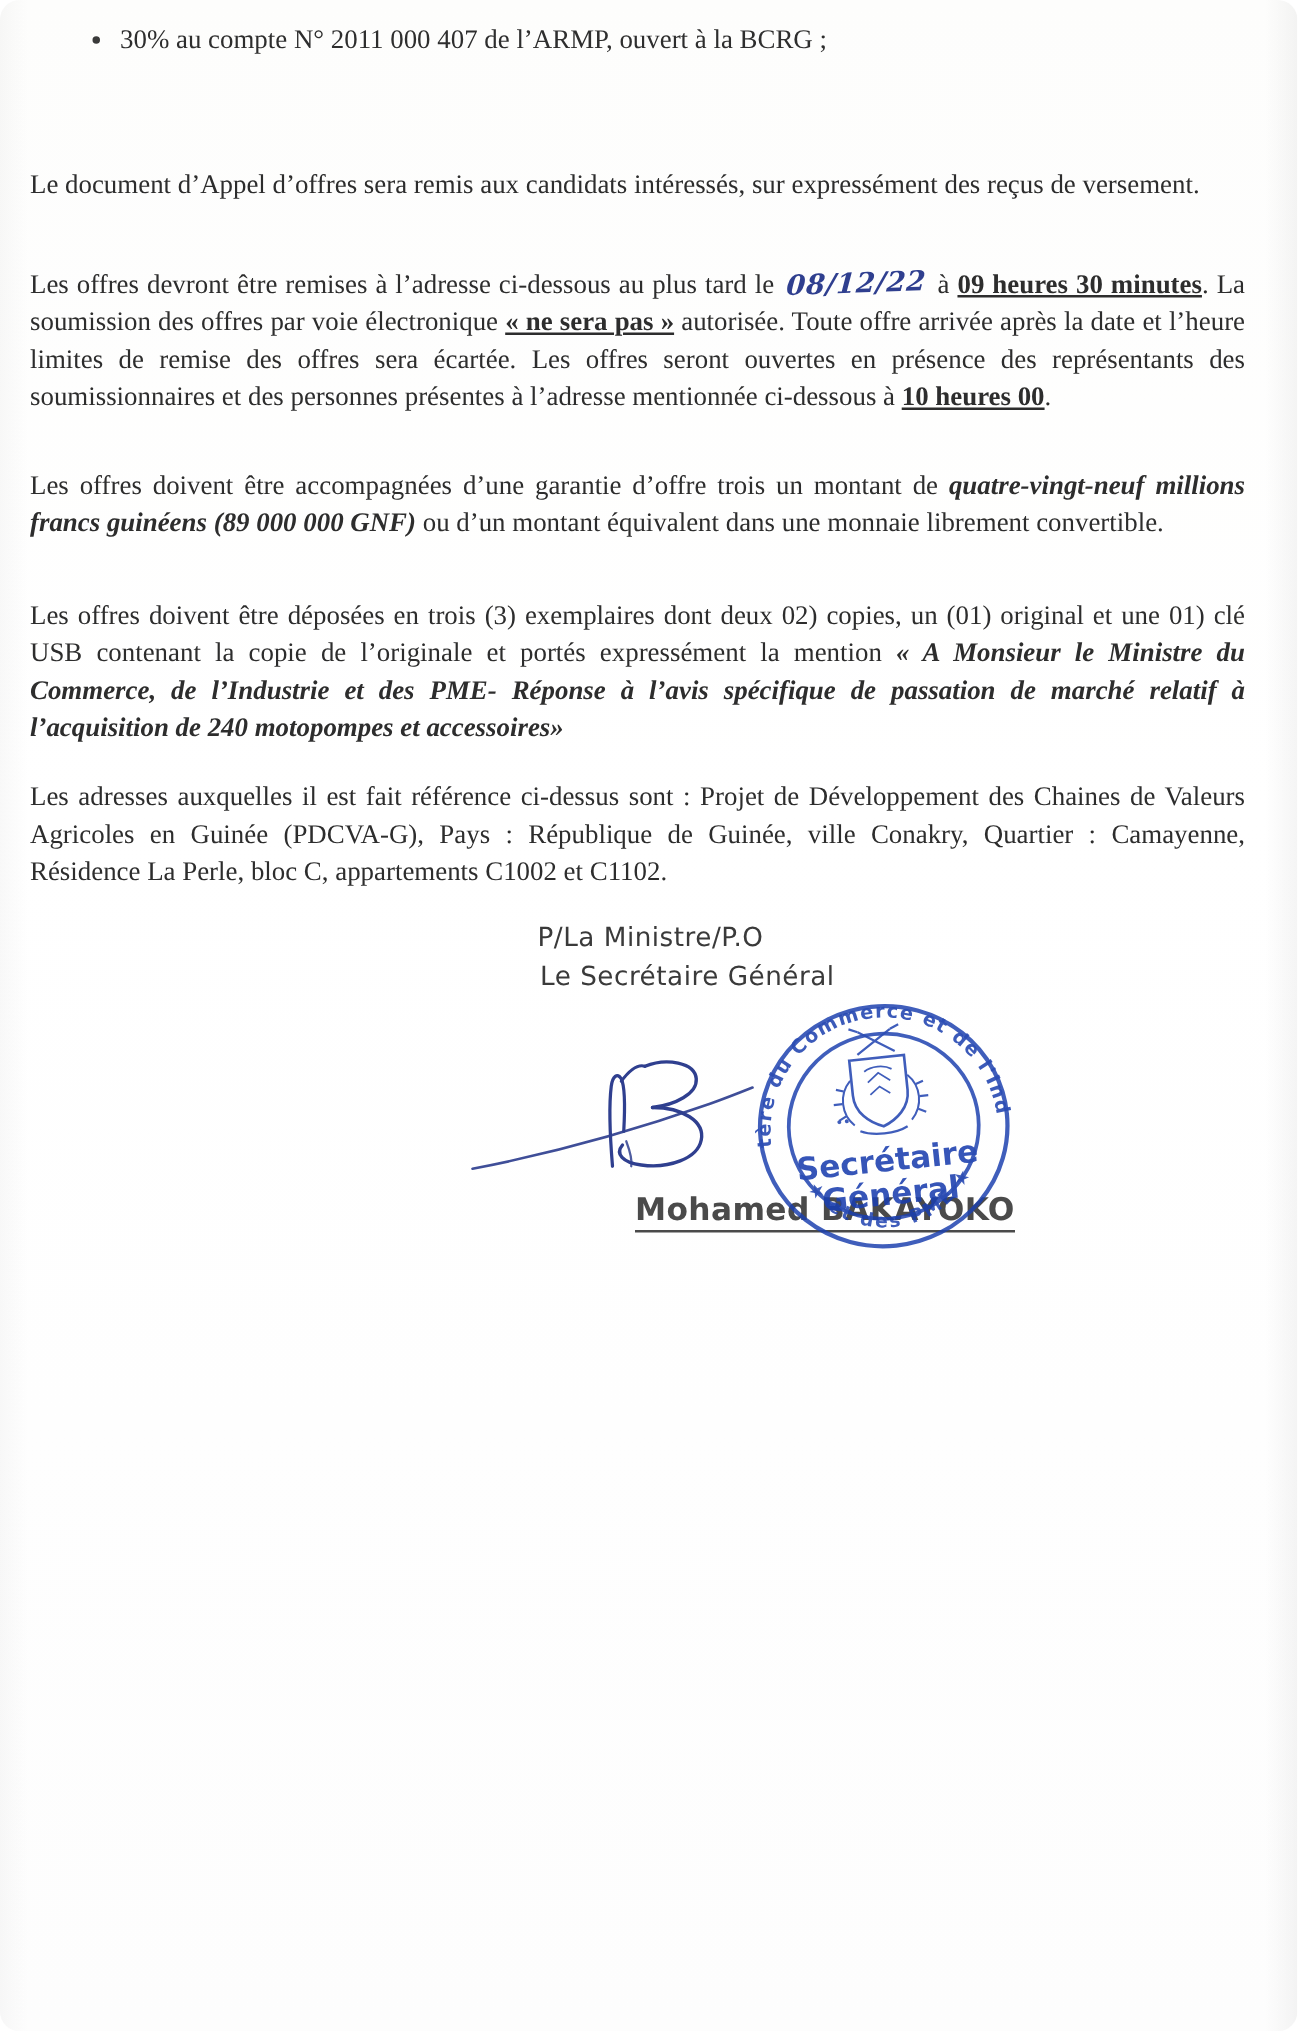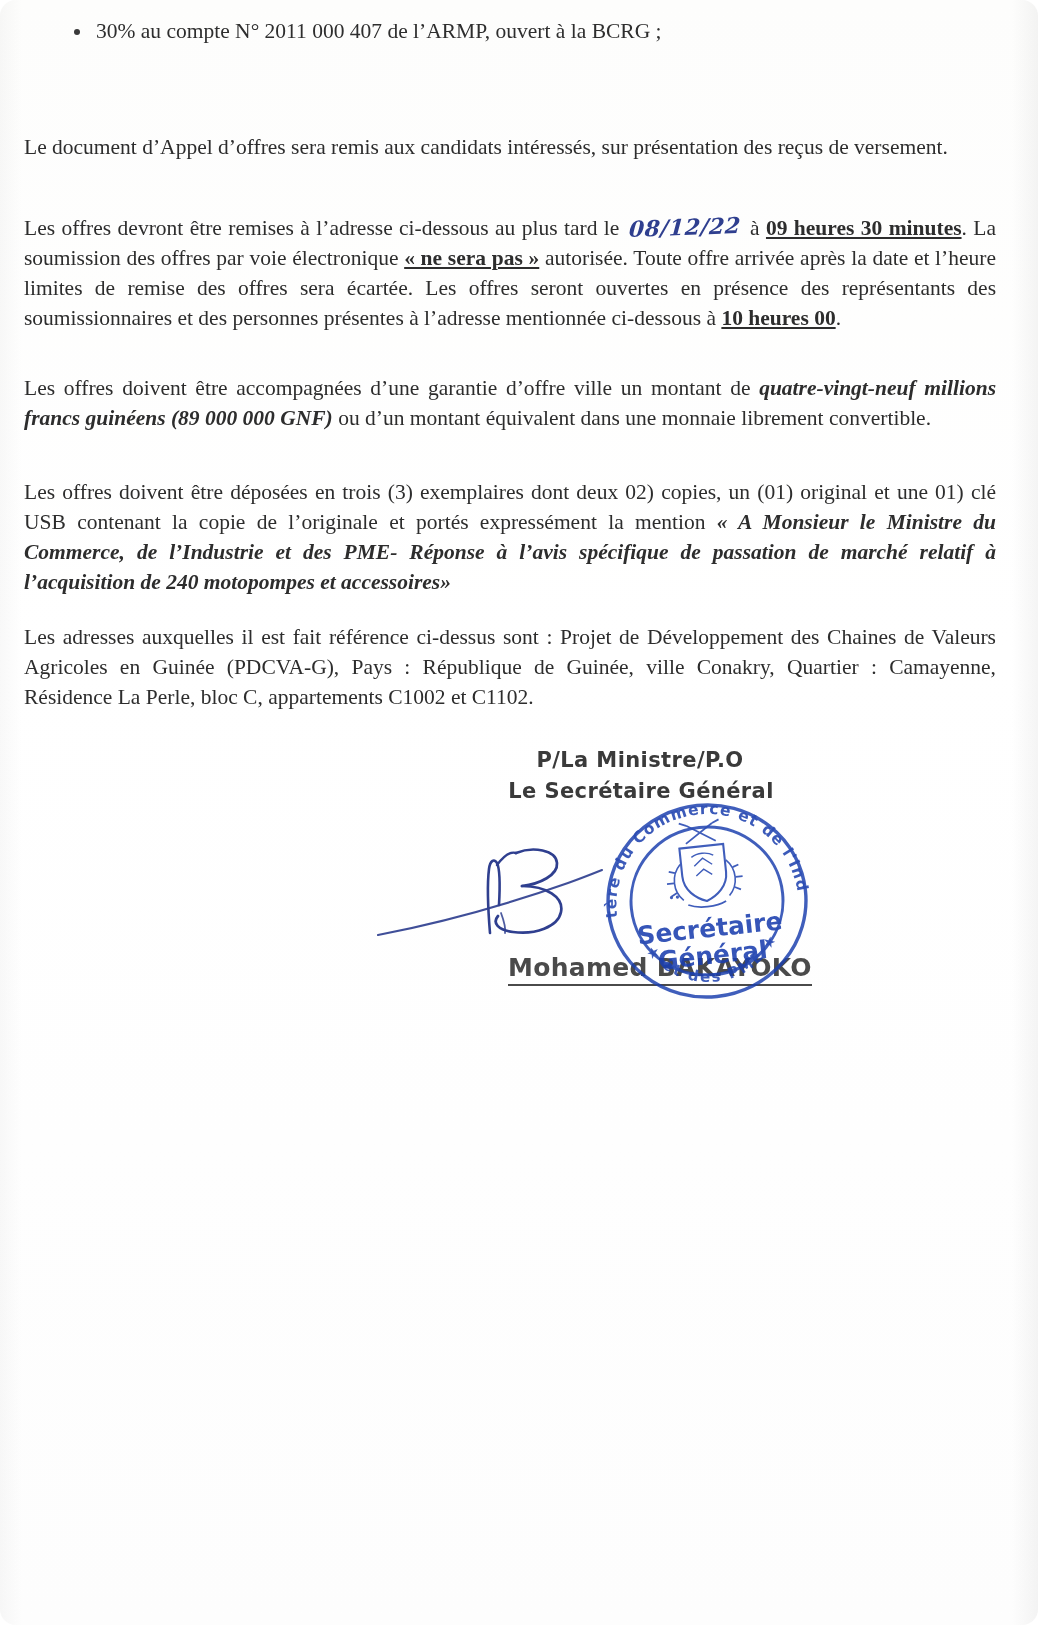--- a/index.html
+++ b/index.html
@@ -106,24 +106,23 @@
   .sign-block {
     position: absolute;
     left: 0;
     top: 735px;
     width: 1038px;
     height: 290px;
   }
   .sign-title-wrap {
     position: absolute;
     left: 430px;
-    top: 10px;
+    top: 0;
     width: 420px;
-    text-align: center;
-    font-weight: bold;
+    text-align: left;
   }
   .sign-title {
     font-family: "DejaVu Sans", sans-serif;
     font-size: 21px;
     color: #3a3a3a;
     letter-spacing: 0.4px;
     line-height: 31px;
     white-space: nowrap;
   }
   .sign-title.second {
@@ -173,29 +172,29 @@
 
   <div class="doc-body">
 
     <div class="text-col" style="top:16px;">
       <ul class="bullets">
         <li>30% au compte N° 2011 000 407 de l’ARMP, ouvert à la BCRG ;</li>
       </ul>
     </div>
 
     <div class="text-col" style="top:132px;">
-      <p class="para">Le document d’Appel d’offres sera remis aux candidats intéressés, sur présentation des reçus de versement.</p>
+      <p class="para">Le document d’Appel d’offres sera remis aux candidats intéressés, sur expressément des reçus de versement.</p>
     </div>
 
     <div class="text-col" style="top:212px;">
       <p class="para"><span>Les offres devront être remises à l’adresse ci-dessous au plus tard le </span><span class="handwritten-date">08/12/22</span><span> à </span><span class="b">09 heures 30 minutes</span><span>. La soumission des offres par voie électronique </span><span class="b">« ne sera pas »</span><span> autorisée. Toute offre arrivée après la date et l’heure limites de remise des offres sera écartée. Les offres seront ouvertes en présence des représentants des soumissionnaires et des personnes présentes à l’adresse mentionnée ci-dessous à </span><span class="b">10 heures 00</span><span>.</span></p>
     </div>
 
     <div class="text-col" style="top:373px;">
-      <p class="para"><span>Les offres doivent être accompagnées d’une garantie d’offre  ville un montant de </span><span class="bi">quatre-vingt-neuf millions francs guinéens (89 000 000 GNF)</span><span> ou d’un montant équivalent dans une monnaie librement convertible.</span></p>
+      <p class="para"><span>Les offres doivent être accompagnées d’une garantie d’offre  trois un montant de </span><span class="bi">quatre-vingt-neuf millions francs guinéens (89 000 000 GNF)</span><span> ou d’un montant équivalent dans une monnaie librement convertible.</span></p>
     </div>
 
     <div class="text-col" style="top:477px;">
       <p class="para"><span>Les offres doivent être déposées en trois (3) exemplaires dont  deux 02) copies, un (01) original et une 01) clé USB contenant la copie de l’originale et portés expressément la mention    </span><span class="bi">« A Monsieur le Ministre du Commerce, de l’Industrie et des PME- Réponse à l’avis spécifique de passation de marché relatif à l’acquisition de 240 motopompes et accessoires»</span></p>
     </div>
 
     <div class="text-col" style="top:622px;">
       <p class="para">Les adresses auxquelles il est fait référence ci-dessus sont : Projet de Développement des Chaines de Valeurs Agricoles en Guinée (PDCVA-G), Pays : République de Guinée, ville Conakry, Quartier : Camayenne, Résidence La Perle, bloc C, appartements C1002 et C1102.</p>
     </div>
 

